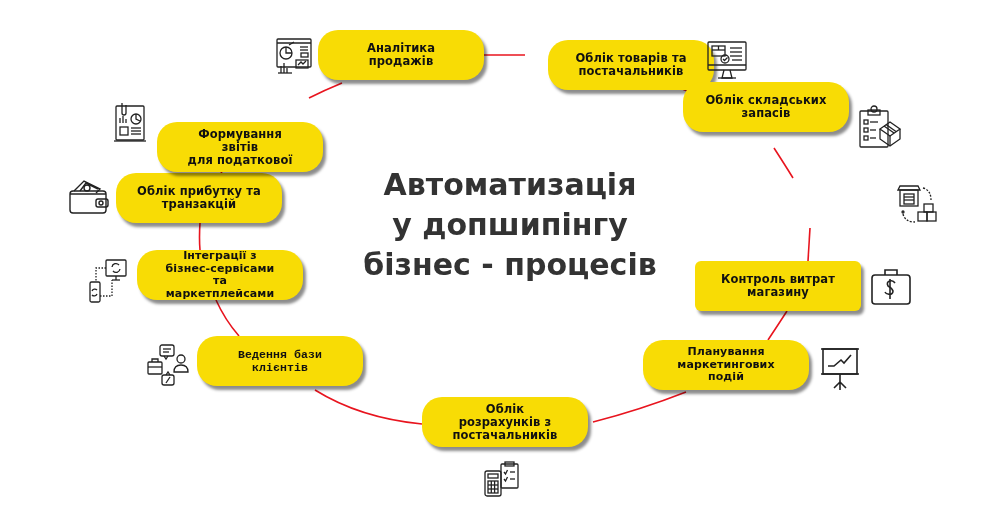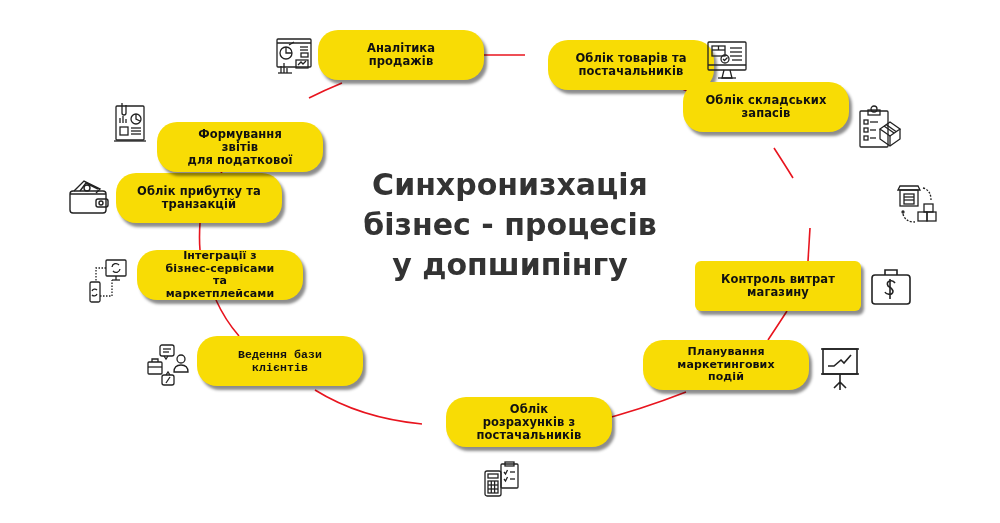--- a/index.html
+++ b/index.html
@@ -39,23 +39,23 @@
       <path d="M686 392 Q640 410 593 422"></path>
       <path d="M422 424 Q360 418 315 390"></path>
       <path d="M239 336 Q225 320 216 300"></path>
       <path d="M200 250 Q199 238 200 223"></path>
       <path d="M221 173 Q228 162 237 150"></path>
       <path d="M309 98 Q325 90 342 83"></path>
     </g>
   </svg>
 
   <div class="title">
-    <div>Синхронизхація</div>
+    <div>Автоматизація</div>
+    <div>у допшипінгу</div>
     <div>бізнес - процесів</div>
-    <div>у допшипінгу</div>
   </div>
 
   <div class="pill" style="left:318px; top:30px;">
     <span>Аналітика продажів</span>
   </div>
   <div class="icon" style="left:274px; top:36px; width:40px; height:40px;">
     <svg viewBox="0 0 40 40" fill="none" stroke="#222" stroke-width="1.3">
       <rect x="3" y="3" width="34" height="28" rx="1"></rect>
         <line x1="3" y1="7" x2="37" y2="7"></line>
       <circle cx="12" cy="17" r="6"></circle>
@@ -164,21 +164,21 @@
     <svg viewBox="0 0 42 46" fill="none" stroke="#222" stroke-width="1.6">
       <line x1="2" y1="3" x2="40" y2="3"></line>
         <rect x="4" y="3" width="34" height="25"></rect>
         <line x1="2" y1="28" x2="40" y2="28"></line>
       <path d="M9 20 h6 l7 -6 l3 3 l7 -8"></path>
       <line x1="21" y1="28" x2="21" y2="38"></line>
         <path d="M21 36 l-6 6 M21 36 l6 6 M21 36 v8"></path>
     </svg>
   </div>
 
-  <div class="pill" style="left:422px; top:397px;margin-left:24px;">
+  <div class="pill" style="left:422px; top:397px;">
     <span>
       <span>Облік розрахунків з</span>
       <span>постачальників</span>
     </span>
   </div>
   <div class="icon" style="left:483px; top:460px; width:38px; height:38px;">
     <svg viewBox="0 0 38 38" fill="none" stroke="#222" stroke-width="1.3">
       <rect x="2" y="11" width="16" height="25" rx="2"></rect>
         <rect x="5" y="14" width="10" height="4"></rect>
       <rect x="5" y="21" width="10" height="12"></rect>

